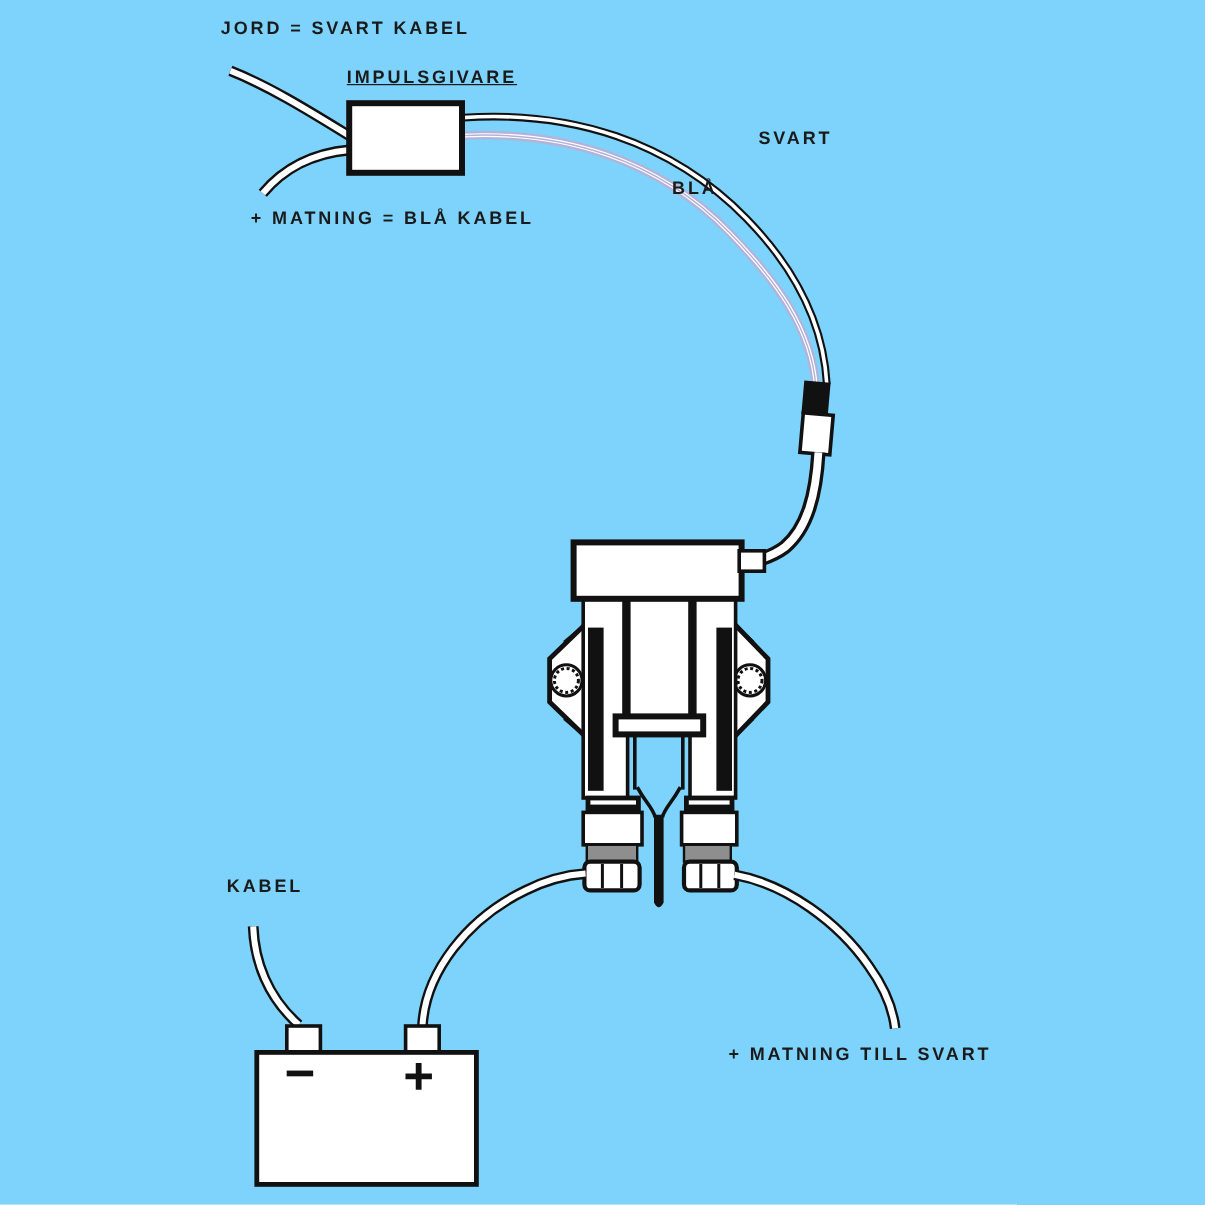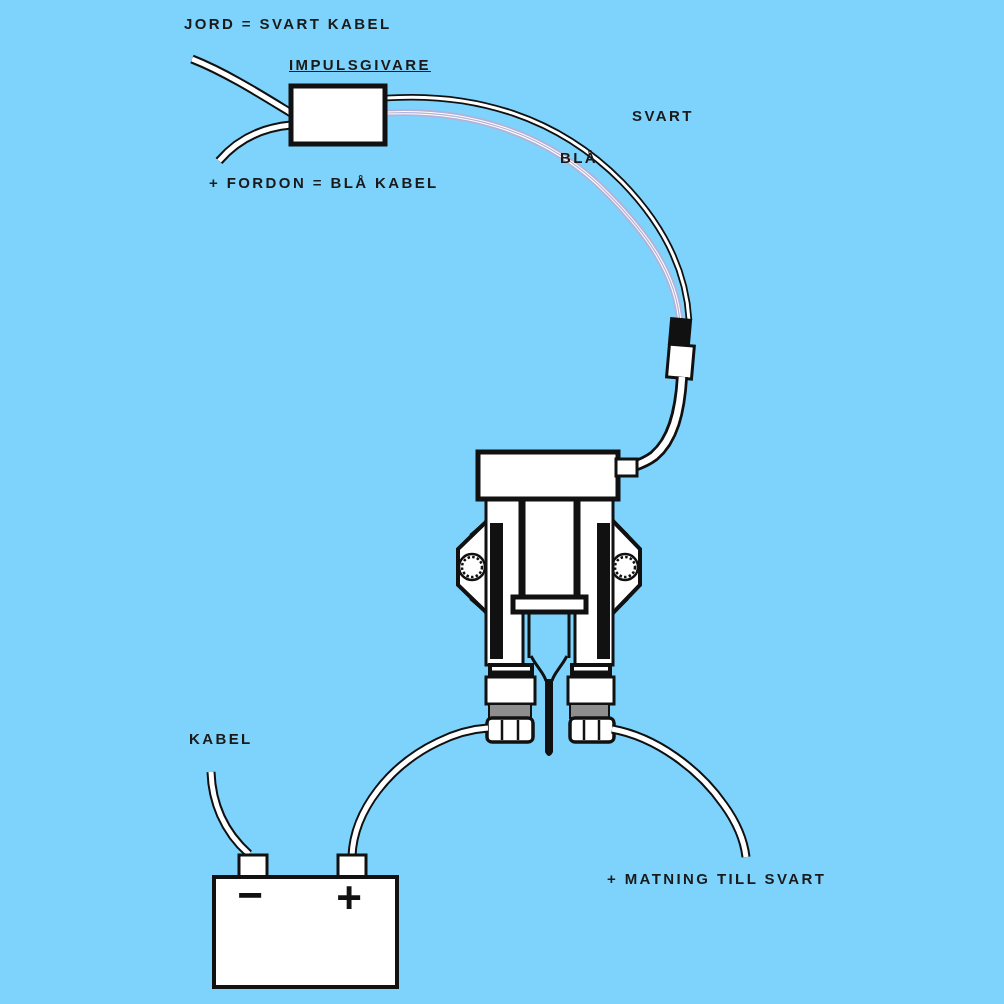--- a/index.html
+++ b/index.html
@@ -143,20 +143,20 @@
       <rect x="239" y="855" width="28" height="24" fill="#fff" stroke="#111" stroke-width="3"></rect>
       <rect x="338" y="855" width="28" height="24" fill="#fff" stroke="#111" stroke-width="3"></rect>
       <rect x="214" y="877" width="183" height="110" fill="#fff" stroke="#111" stroke-width="4"></rect>
     </g>
   </svg>
 
   <div class="lbl" style="left:184px;top:16px;">JORD = SVART KABEL</div>
   <div class="lbl" style="left:289px;top:57px;text-decoration:underline;">IMPULSGIVARE</div>
   <div class="lbl" style="left:632px;top:108px;">SVART</div>
   <div class="lbl" style="left:528px;top:150px;margin-left:32px;">BLÅ</div>
-  <div class="lbl" style="left:209px;top:175px;">+ FORDON = BLÅ KABEL</div>
+  <div class="lbl" style="left:209px;top:175px;">+ MATNING = BLÅ KABEL</div>
   <div class="lbl" style="left:189px;top:731px;">KABEL</div>
   <div class="lbl" style="left:607px;top:871px;">+ MATNING TILL SVART</div>
 
   <div class="battery-symbol" style="left:228px;top:873px;">−</div>
   <div class="battery-symbol" style="left:327px;top:876px;">+</div>
 
 </div>
 
 </body></html>

